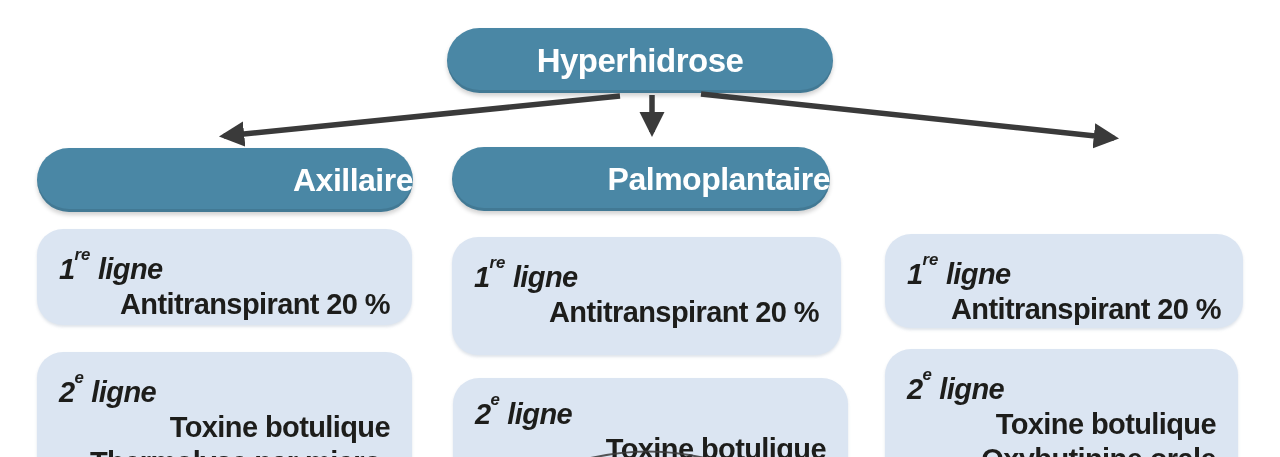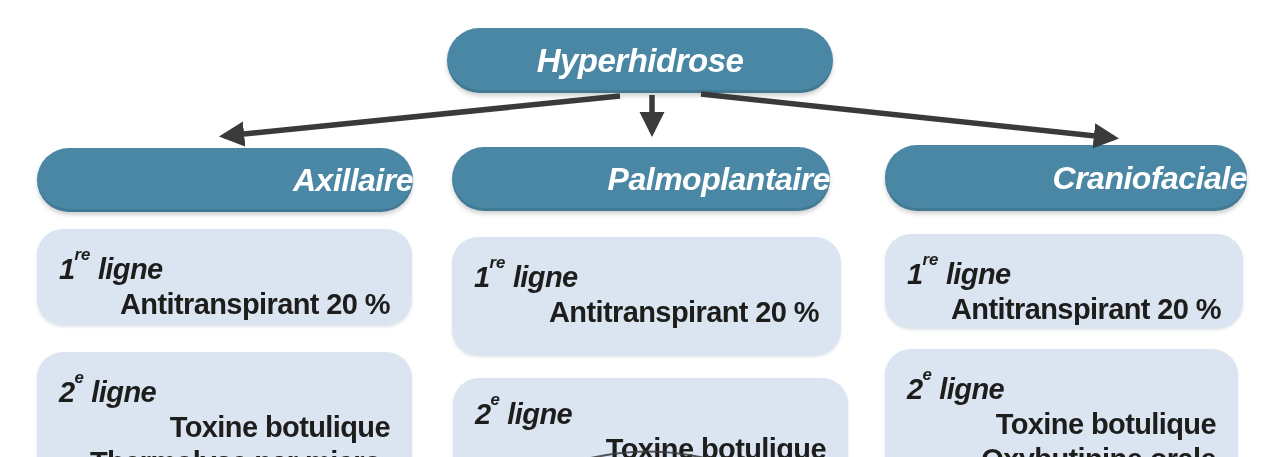--- a/index.html
+++ b/index.html
@@ -13,21 +13,20 @@
   html,body{margin:0;padding:0;}
   body{background:var(--background);font-family:"Liberation Sans",sans-serif;}
   .canvas{
     position:relative;width:1280px;height:457px;overflow:hidden;
     background:var(--background);
   }
   .pill{
     position:absolute;background:var(--pill-bg);color:var(--pill-text);
     text-align:center;font-weight:700;letter-spacing:-0.5px;
     box-shadow:inset 0 -3px 0 rgba(0,0,0,0.10), 0 3px 4px rgba(0,0,0,0.18);
-    font-style:italic;
   }
   .root-pill{font-size:33px;line-height:65px;height:65px;border-radius:33px;}
   .cat-pill{font-size:32px;line-height:64px;height:64px;border-radius:32px;text-align:right;}
   .info-box{
     position:absolute;background:var(--box-bg);border-radius:26px;
     padding:16px 22px 0;box-sizing:border-box;
     color:var(--text);font-size:29px;line-height:35px;letter-spacing:-0.6px;
     box-shadow:0 2px 3px rgba(110,130,160,0.22);
   }
   .line-heading{font-weight:700;font-style:italic;}
@@ -47,21 +46,20 @@
 <body>
 
 <div class="canvas">
 
   <div class="pill root-pill" style="left:447px;top:28px;width:386px;">Hyperhidrose</div>
 
   <div class="pill cat-pill" style="left:37px;top:148px;width:376px;">Axillaire</div>
 
   <div class="pill cat-pill" style="left:452px;top:147px;width:378px;">Palmoplantaire</div>
 
-  <div class="pill cat-pill" style="left:885px;top:145px;width:362px;height:66px;line-height:66px;">Craniofaciale</div>
 
   <div class="info-box" style="left:37px;top:229px;width:375px;height:96px;">
     <div class="line-heading"><span>1</span><sup class="sup">re</sup><span> ligne</span></div>
     <div class="treatment">Antitranspirant 20 %</div>
   </div>
 
   <div class="info-box" style="left:37px;top:352px;width:375px;height:130px;">
     <div class="line-heading"><span>2</span><sup class="sup">e</sup><span> ligne</span></div>
     <div class="treatment">Toxine botulique</div>
     <div class="treatment">Thermolyse par micro-ondes</div>

